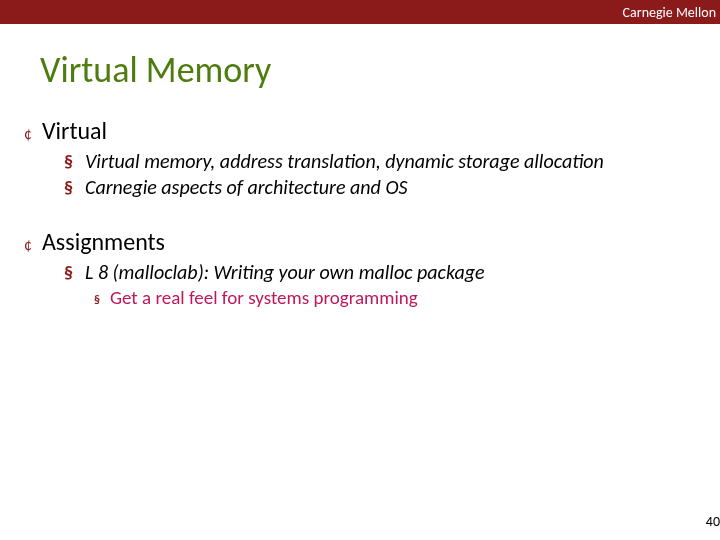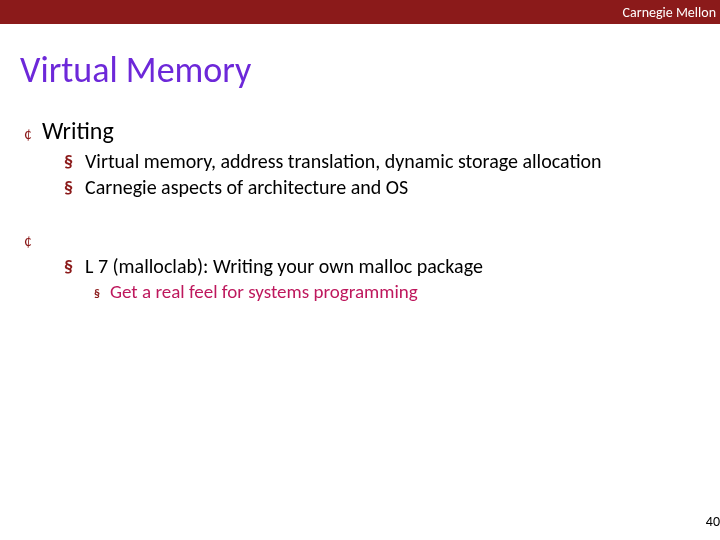--- a/index.html
+++ b/index.html
@@ -25,22 +25,22 @@
       padding-right: 4px;
     }
     .header-text {
       color: #fff;
       font-size: 14px;
       font-family: Calibri, Arial, sans-serif;
     }
     .slide-title {
       font-size: 36px;
       font-weight: normal;
-      color: #6d28d9;
-      margin: 24px 0 24px 20px;
+      color: #4d7c0f;
+      margin: 24px 0 24px 40px;
       font-family: Calibri, Arial, sans-serif;
     }
     .content {
       padding-left: 20px;
     }
     .level1 {
       display: flex;
       align-items: baseline;
       margin-bottom: 4px;
       padding-left: 4px;
@@ -69,20 +69,21 @@
       color: #8b1a1a;
       font-size: 18px;
       font-weight: bold;
       margin-right: 12px;
       line-height: 1;
     }
     .level2-text {
       font-size: 20px;
       color: #000;
       font-family: Calibri, Arial, sans-serif;
+      font-style: italic;
     }
     .level3-list {
       margin-left: 30px;
     }
     .level3 {
       display: flex;
       align-items: baseline;
       margin-bottom: 2px;
     }
     .level3-bullet {
@@ -111,40 +112,41 @@
 <div class="header-bar">
   <span class="header-text">Carnegie Mellon</span>
 </div>
 
 <h1 class="slide-title">Virtual Memory</h1>
 
 <div class="content">
 
   <div class="level1">
     <span class="level1-bullet">¢</span>
-    <span class="level1-text">Writing</span>
+    <span class="level1-text">Virtual</span>
   </div>
   <div class="level2-list">
     <div class="level2">
       <span class="level2-bullet">§</span>
       <span class="level2-text">Virtual memory, address translation, dynamic storage allocation</span>
     </div>
     <div class="level2">
       <span class="level2-bullet">§</span>
       <span class="level2-text">Carnegie aspects of architecture and OS</span>
     </div>
   </div>
 
   <div class="level1">
     <span class="level1-bullet">¢</span>
+    <span class="level1-text">Assignments</span>
   </div>
   <div class="level2-list">
     <div class="level2">
       <span class="level2-bullet">§</span>
-      <span class="level2-text">L 7 (malloclab): Writing your own malloc package</span>
+      <span class="level2-text">L 8 (malloclab): Writing your own malloc package</span>
     </div>
     <div class="level3-list">
       <div class="level3">
         <span class="level3-bullet">§</span>
         <span class="level3-text">Get a real feel for systems programming</span>
       </div>
     </div>
   </div>
 
 </div>

